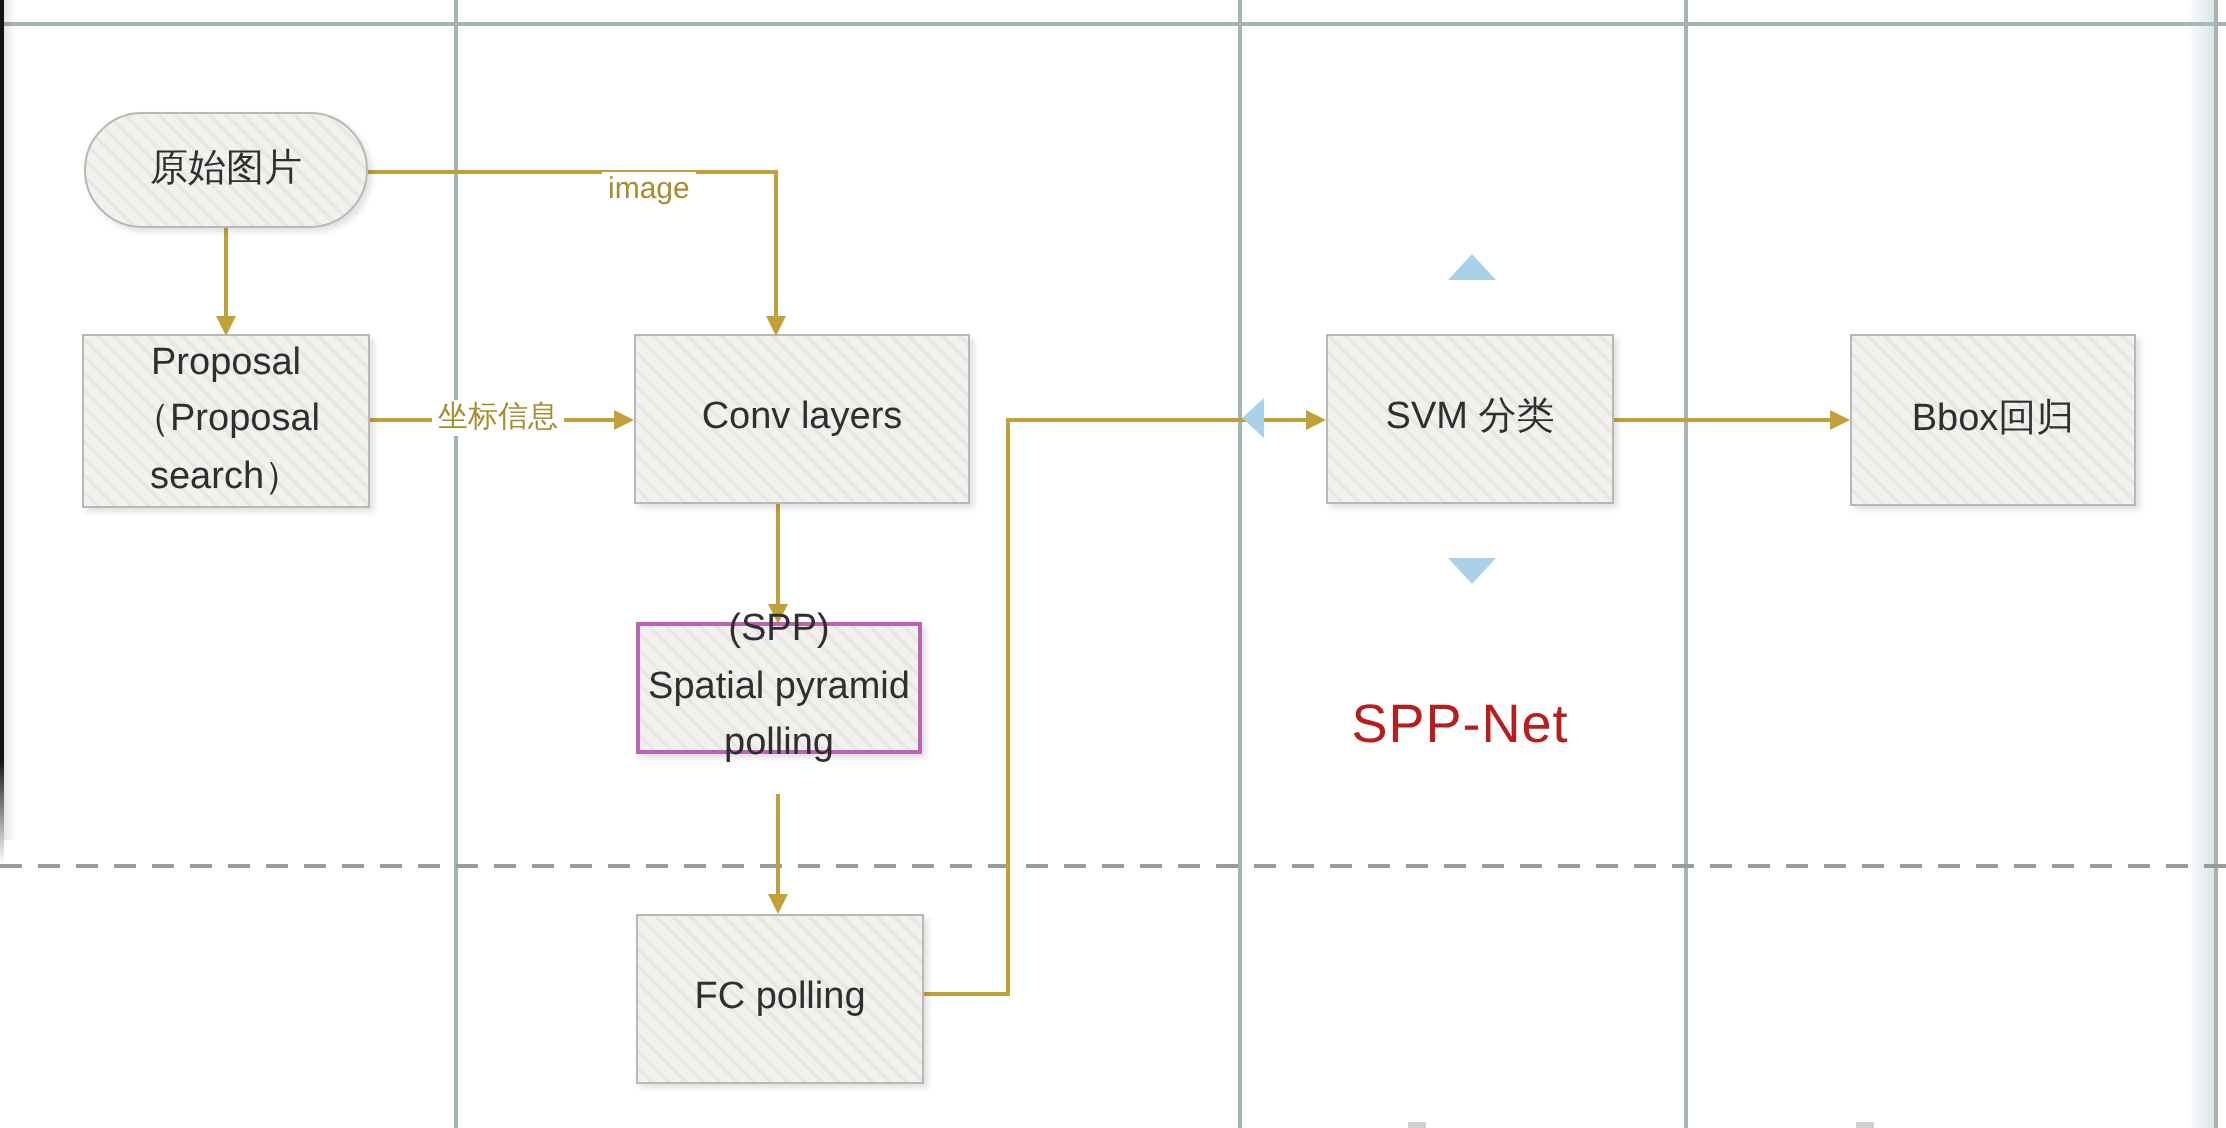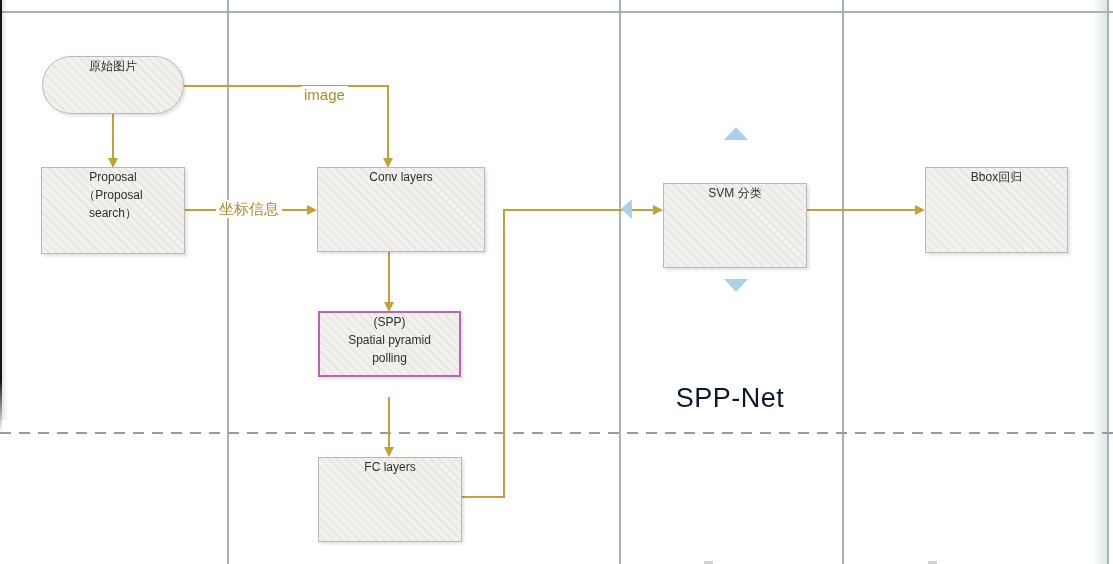--- a/index.html
+++ b/index.html
@@ -17,41 +17,41 @@
 
   
   .dashed{position:absolute;left:0;width:1113px;height:2px;
           background:repeating-linear-gradient(to right,#9b9b9b 0 11px, transparent 11px 19px);}
 
   
   .node{position:absolute;box-sizing:border-box;
         background:repeating-linear-gradient(45deg,#f2f1ee 0 4px,#e9e7e4 4px 6px);
         border:1px solid #b9b8b6;
         box-shadow:2px 2px 3px rgba(0,0,0,0.12);
-        display:flex;flex-direction:column;align-items:center;justify-content:flex-start;
-        font-size:12px;line-height:1.5;color:#2f2f2f;text-align:center;}
+        display:flex;flex-direction:column;align-items:center;justify-content:center;
+        font-size:19px;line-height:1.5;color:#2f2f2f;text-align:center;}
   .node.ellipse{border-radius:29px;}
   .node.spp{border:2px solid #bd63b6;}
 
   
   .seg{position:absolute;background:#c3a13a;}
   .arrow{position:absolute;width:0;height:0;}
   .arrow.down{border-left:5px solid transparent;border-right:5px solid transparent;border-top:10px solid #c3a13a;}
   .arrow.right{border-top:5px solid transparent;border-bottom:5px solid transparent;border-left:10px solid #c3a13a;}
 
   .edge-label{position:absolute;background:#ffffff;color:#a98c2f;font-size:15px;
               padding:0 3px;line-height:18px;white-space:nowrap;}
 
   
   .tri{position:absolute;width:0;height:0;}
   .tri.up{border-left:12px solid transparent;border-right:12px solid transparent;border-bottom:13px solid #a9d2e8;}
   .tri.down{border-left:12px solid transparent;border-right:12px solid transparent;border-top:13px solid #a9d2e8;}
   .tri.left{border-top:10px solid transparent;border-bottom:10px solid transparent;border-right:11px solid #a9d2e8;}
 
-  .annotation{position:absolute;font-size:27px;color:#0f172a;letter-spacing:0.5px;margin-top:36px;}
+  .annotation{position:absolute;font-size:27px;color:#b91c1c;letter-spacing:0.5px;}
   .speck{position:absolute;height:3px;width:9px;background:rgba(0,0,0,0.18);}
 </style>
 </head>
 <body>
 
 <div class="stage">
 
   <div class="hline"></div>
   <div class="vline" style="left:227px;"></div>
   <div class="vline" style="left:619px;"></div>
@@ -107,24 +107,24 @@
     <span>Conv layers</span>
   </div>
 
   <div class="node spp" style="left:318px;top:311px;width:143px;height:66px;">
     <span>(SPP)</span>
     <span>Spatial pyramid</span>
     <span>polling</span>
   </div>
 
   <div class="node" style="left:318px;top:457px;width:144px;height:85px;">
-    <span>FC layers</span>
+    <span>FC polling</span>
   </div>
 
-  <div class="node" style="left:663px;top:167px;width:144px;height:85px;margin-top:16px;">
+  <div class="node" style="left:663px;top:167px;width:144px;height:85px;">
     <span>SVM 分类</span>
   </div>
 
   <div class="node" style="left:925px;top:167px;width:143px;height:86px;">
     <span>Bbox回归</span>
   </div>
 
   <div class="annotation" style="left:650px;top:347px;width:160px;text-align:center;">SPP-Net</div>
 
   <div class="speck" style="left:704px;top:561px;"></div>

